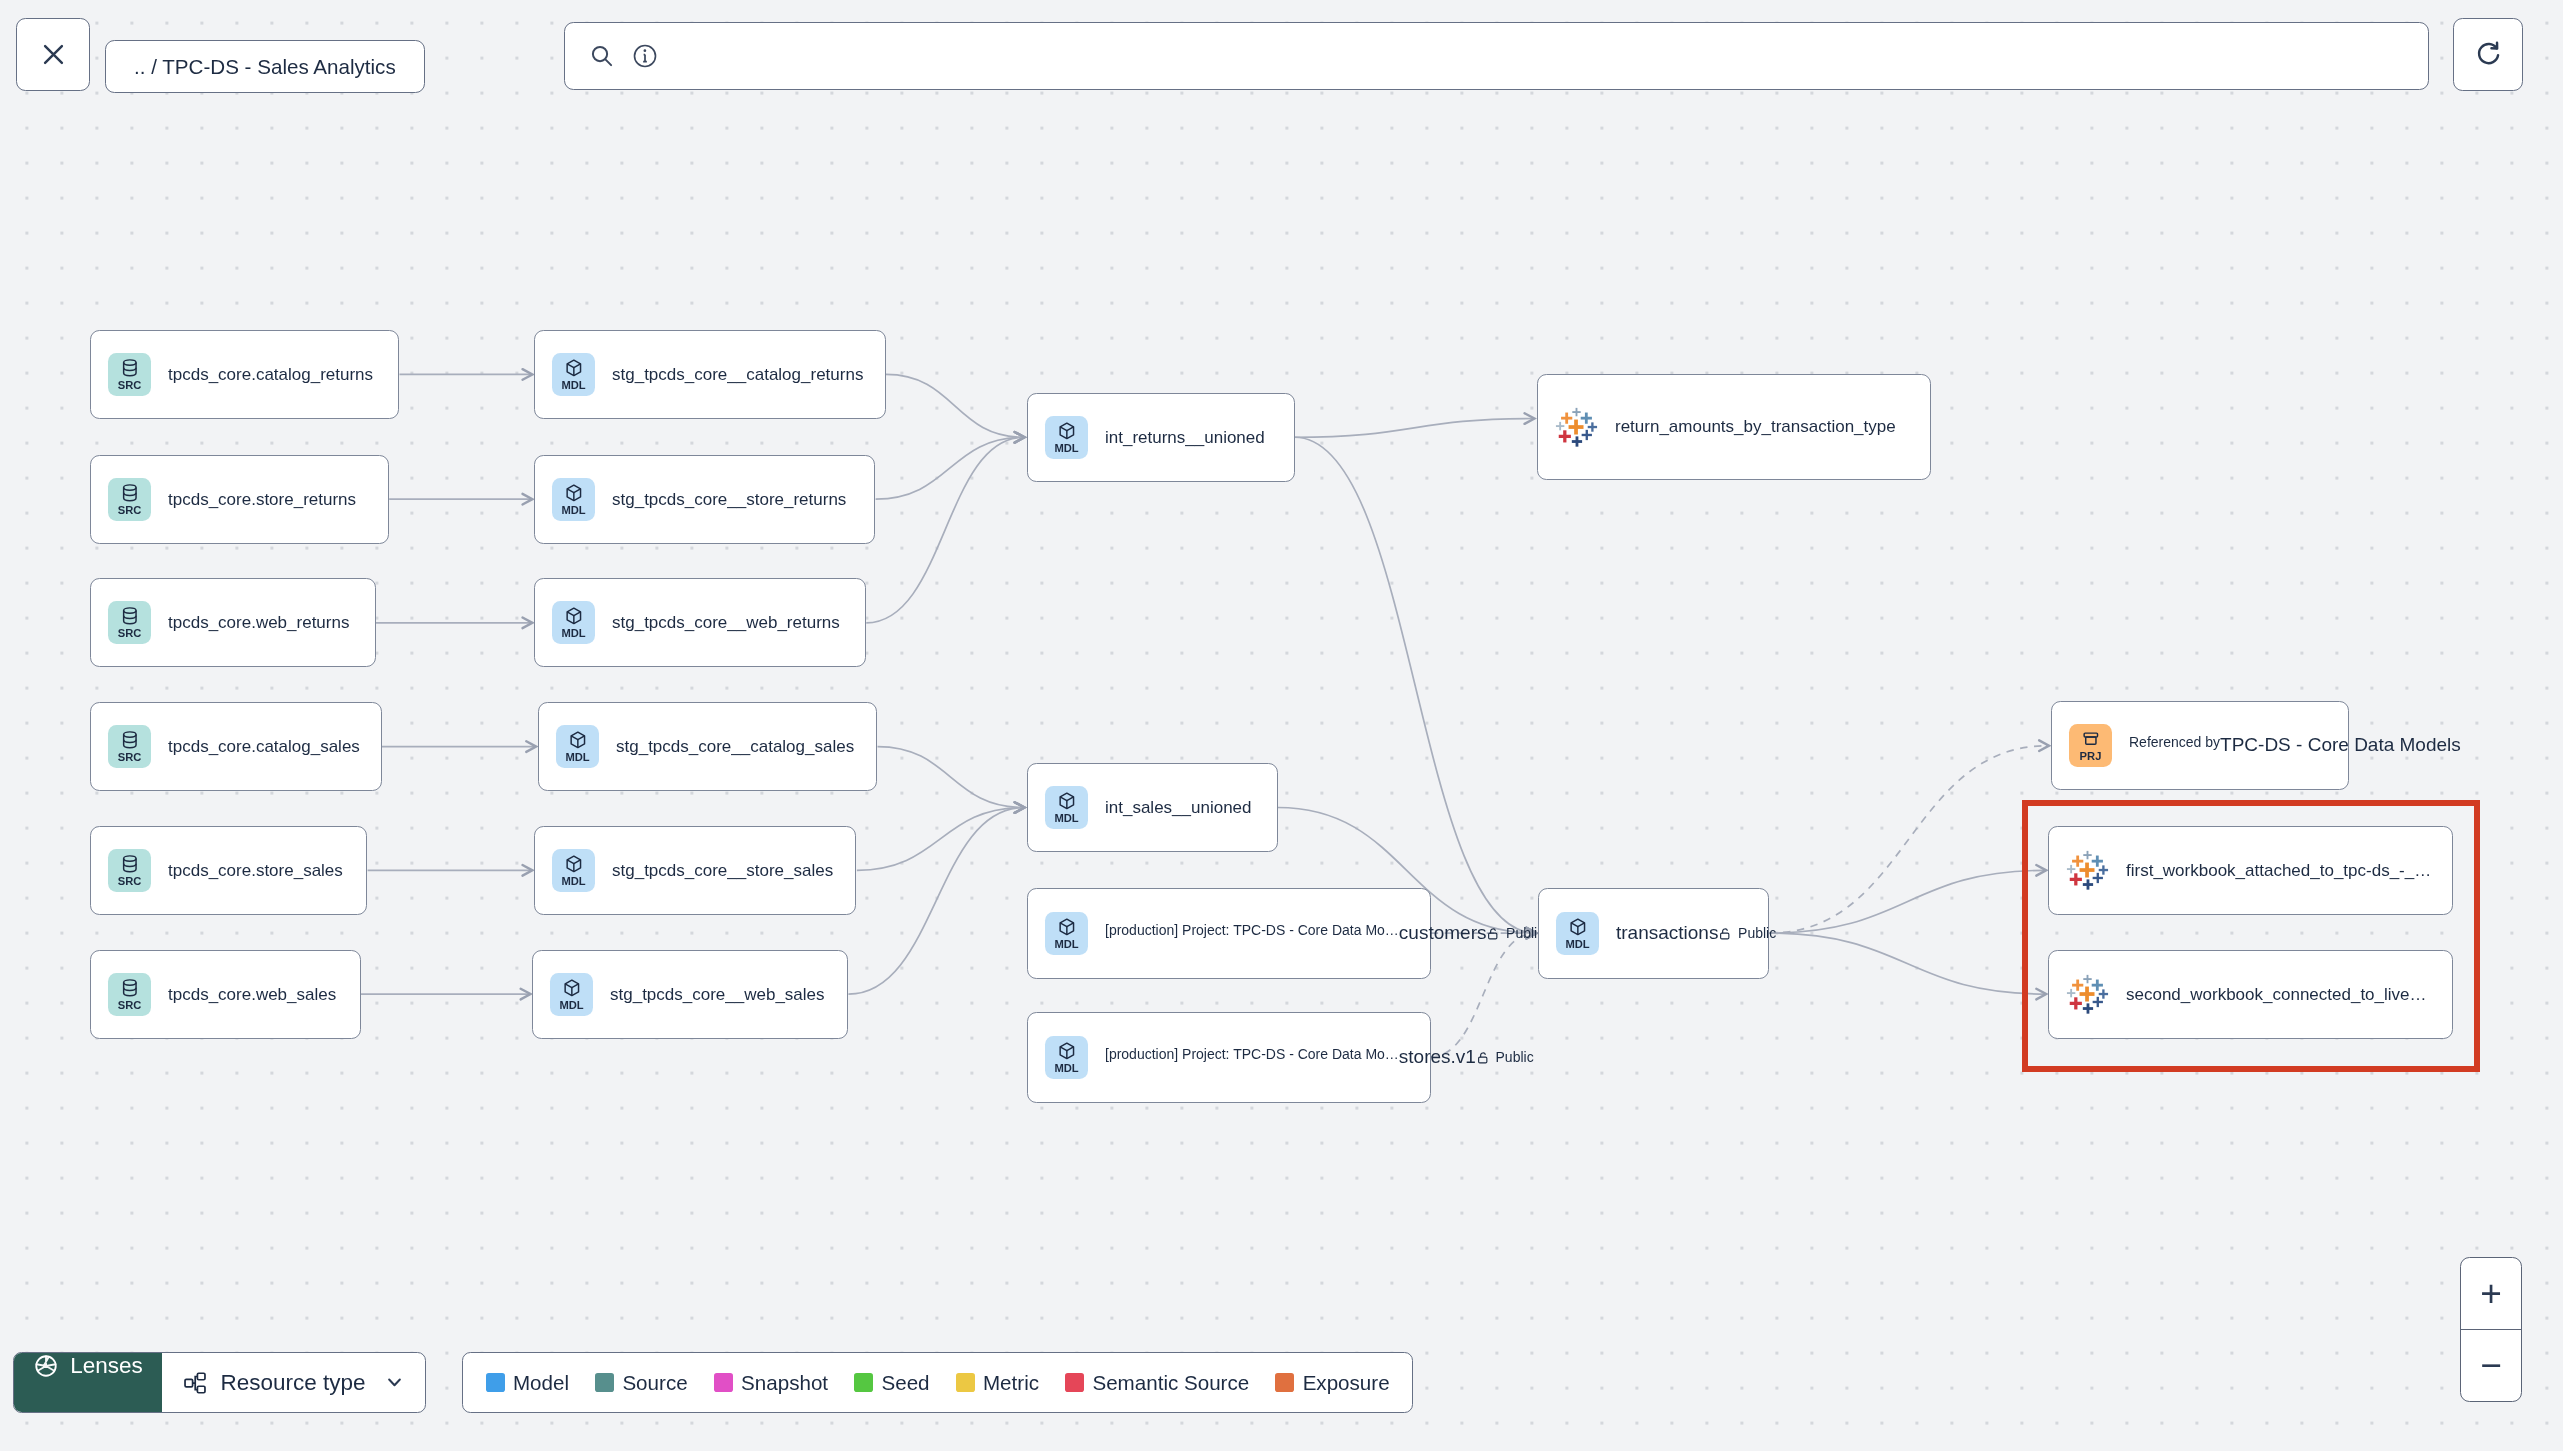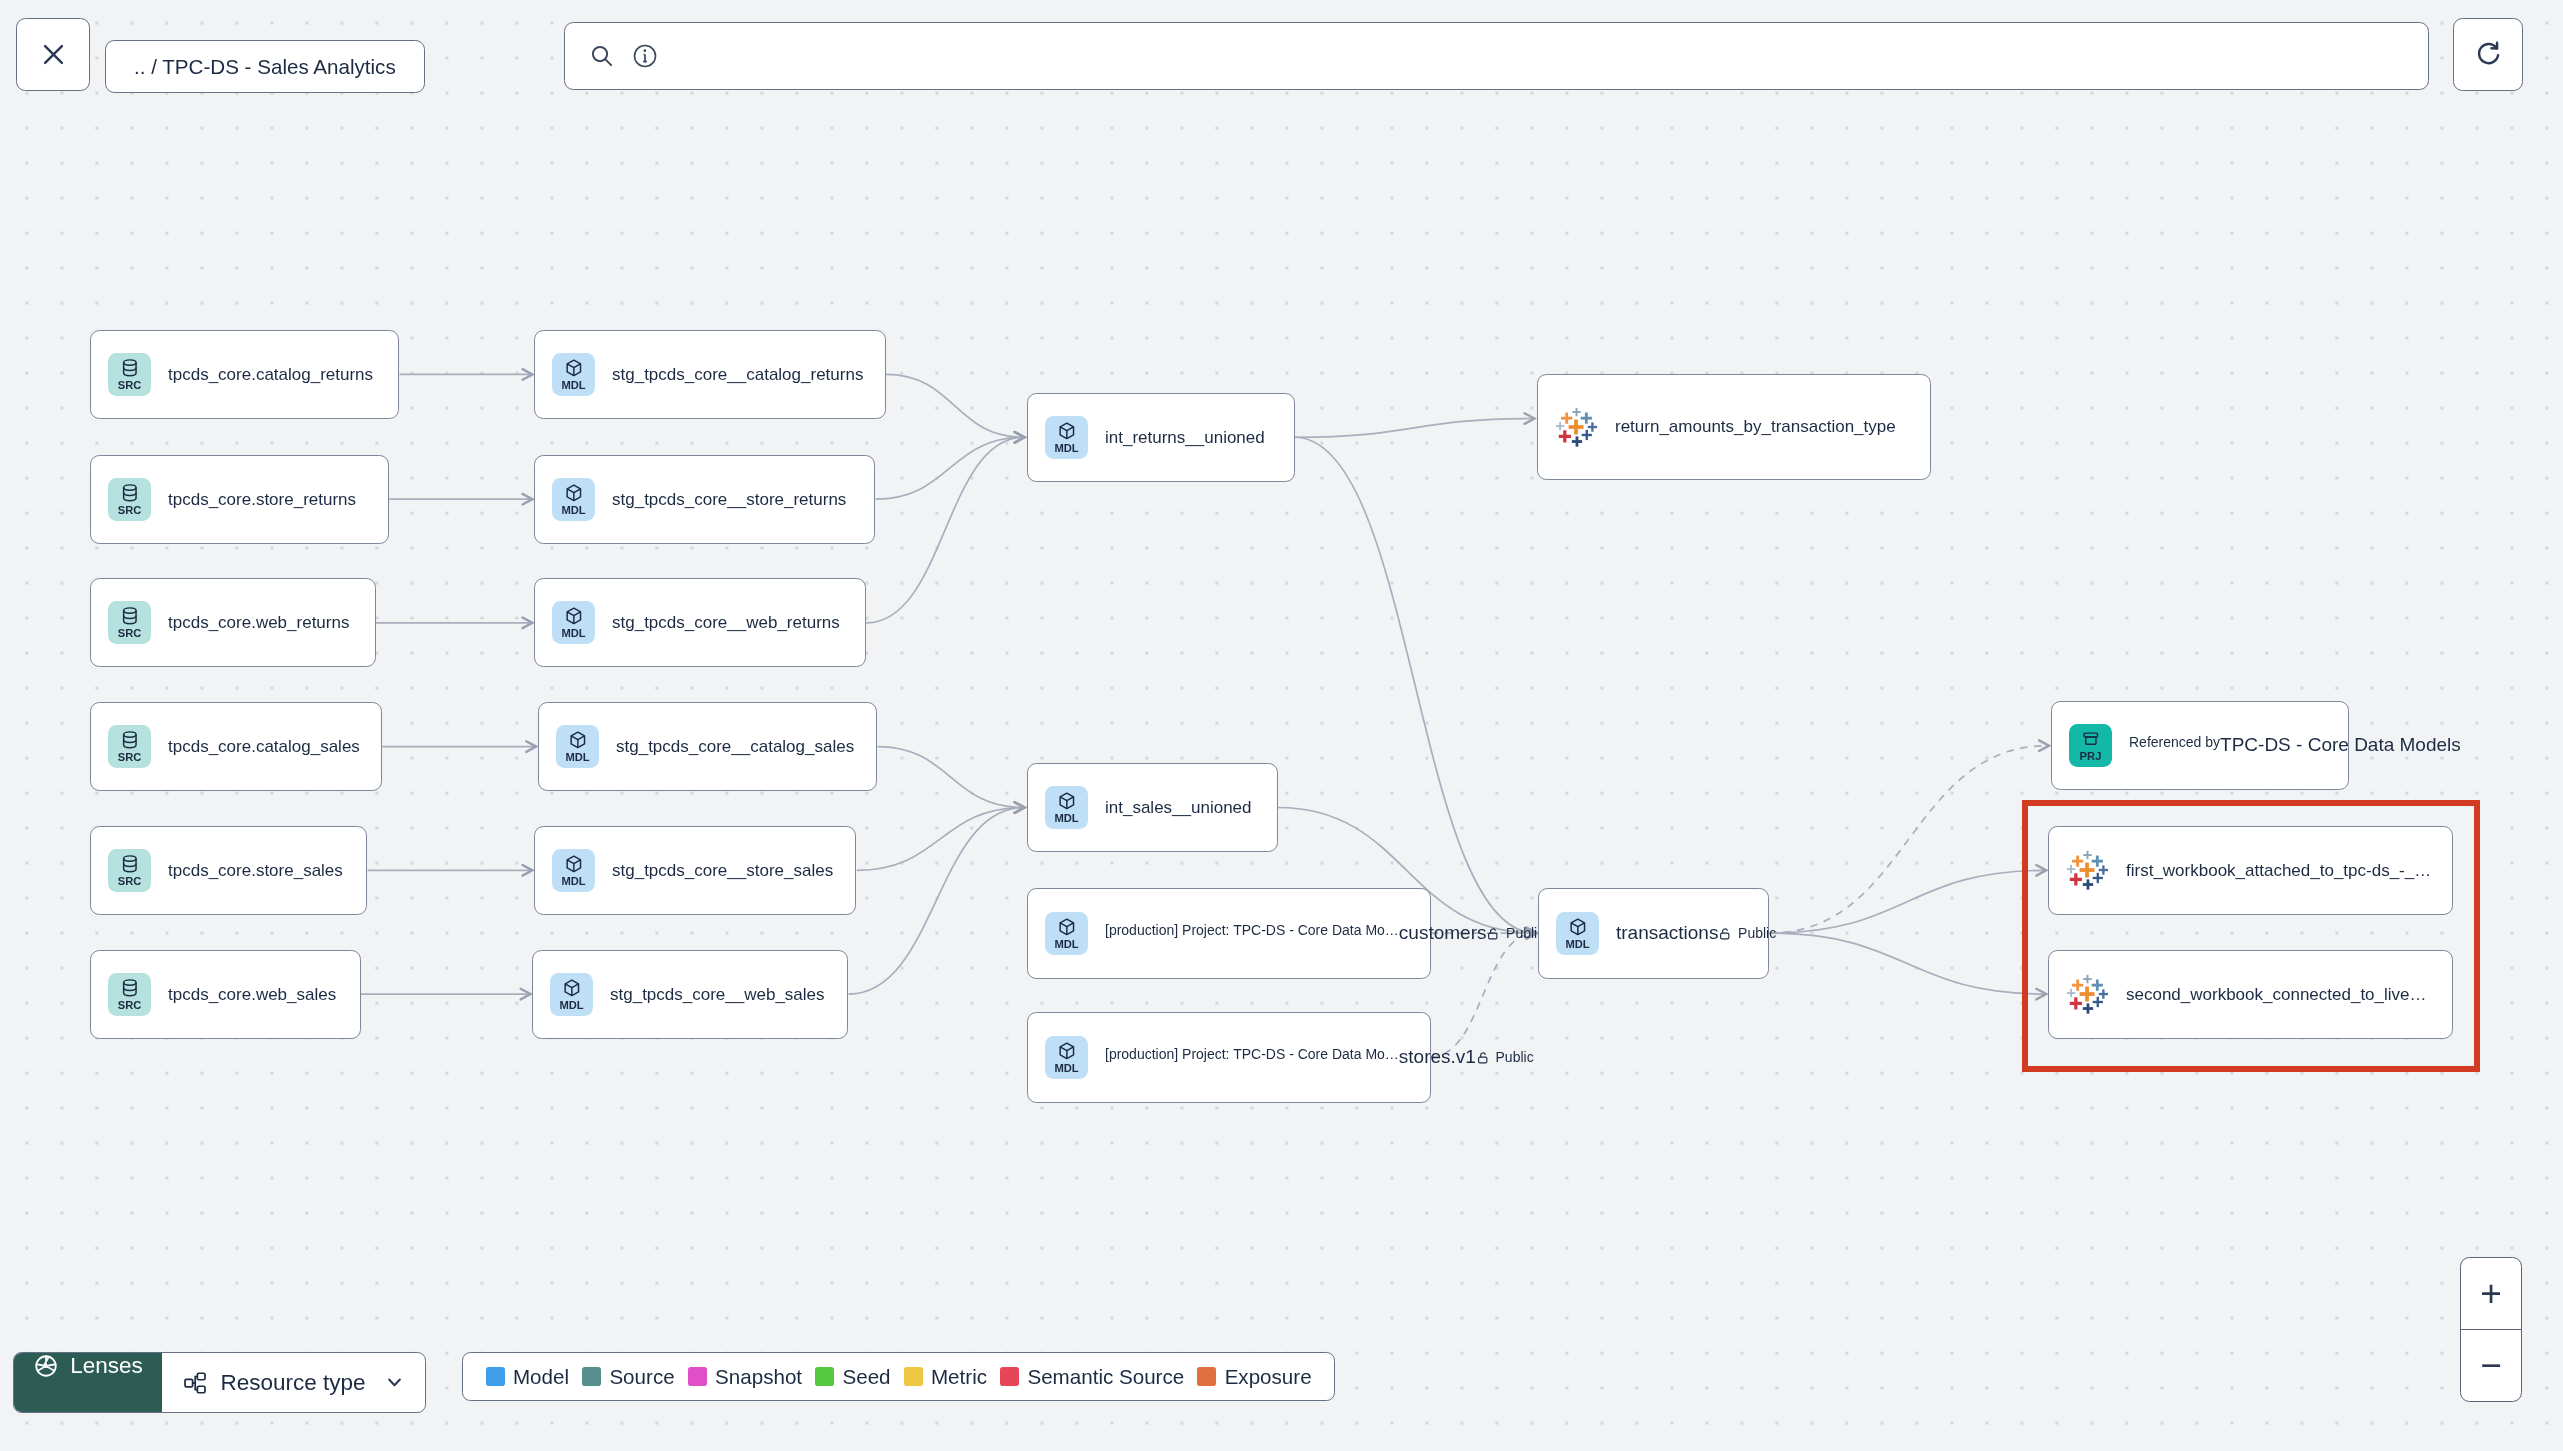--- a/index.html
+++ b/index.html
@@ -39,23 +39,23 @@
   .hl-rect{position:absolute;border:6.6px solid #d23b22;box-sizing:border-box;pointer-events:none;}
   
   .toolgroup{position:absolute;left:13px;top:1352px;height:61px;display:flex;
              border:1.9px solid #667085;border-radius:8.4px;overflow:hidden;background:#fff;box-sizing:border-box;}
   .lenses{background:#2c5c54;color:#fff;display:flex;gap:11.2px;
           padding:0 19px;font-size:22.5px;cursor:pointer;}
   .lenses svg{width:26px;height:26px;}
   .restype{display:flex;align-items:center;gap:12.2px;padding:0 20.6px;font-size:22.5px;cursor:pointer;}
   .restype svg.ric{width:26px;height:26px;}
   .restype svg.chev{width:19px;height:19px;margin-left:7.5px;}
-  .legend{position:absolute;left:462px;top:1352px;height:49px;background:#fff;
+  .legend{position:absolute;left:462px;top:1352px;height:61px;background:#fff;
           border:1.9px solid #667085;border-radius:8.4px;display:flex;align-items:center;
-          padding:0 22.5px;gap:13px;box-sizing:border-box;}
+          padding:0 22.5px;gap:26px;box-sizing:border-box;}
   .litem{display:flex;align-items:center;gap:8.4px;font-size:20.6px;white-space:nowrap;}
   .lsw{width:19px;height:19px;border-radius:2.8px;flex:none;}
   .zoomctl{position:absolute;left:2460px;top:1257px;width:62px;border:1.9px solid #5b6477;
            border-radius:9.4px;background:#fff;box-sizing:border-box;overflow:hidden;}
   .zbtn{height:71px;display:flex;align-items:center;justify-content:center;font-size:37px;
         color:#2b3a52;cursor:pointer;}
   .zbtn+.zbtn{border-top:1.9px solid #5b6477;}
 </style>
 </head>
 <body>
@@ -326,21 +326,21 @@
           <span class="naccess">
             <svg viewBox="0 0 16 16" fill="none" stroke="#1d2b42" stroke-width="1.3">
               <rect x="3" y="7" width="9.4" height="6.6" rx="1.4"></rect>
               <path d="M5.3,7 V5.1 a2.8,2.8 0 0 1 5.5,-0.8"></path>
             </svg>
             <span>Public</span>
           </span>
         </span>
       </div>
       <div class="node" style="left: 2051px; top: 701px; width: 298px; height: 89px;">
-        <span class="badge" style="background:#14b8a6">
+        <span class="badge" style="background:#fdba74">
           <svg viewBox="0 0 20 20" fill="none" stroke="#1d2b42" stroke-width="1.5">
             <rect x="3.2" y="4.2" width="13.6" height="4" rx="1"></rect>
             <rect x="4.8" y="8.2" width="10.4" height="7.4" rx="1"></rect>
           </svg>
           <span class="btxt">PRJ</span>
         </span>
         <span class="ncol">
           <span class="nheader">Referenced by</span>
           <span class="ntitle">TPC-DS - Core Data Models</span>
         </span>

